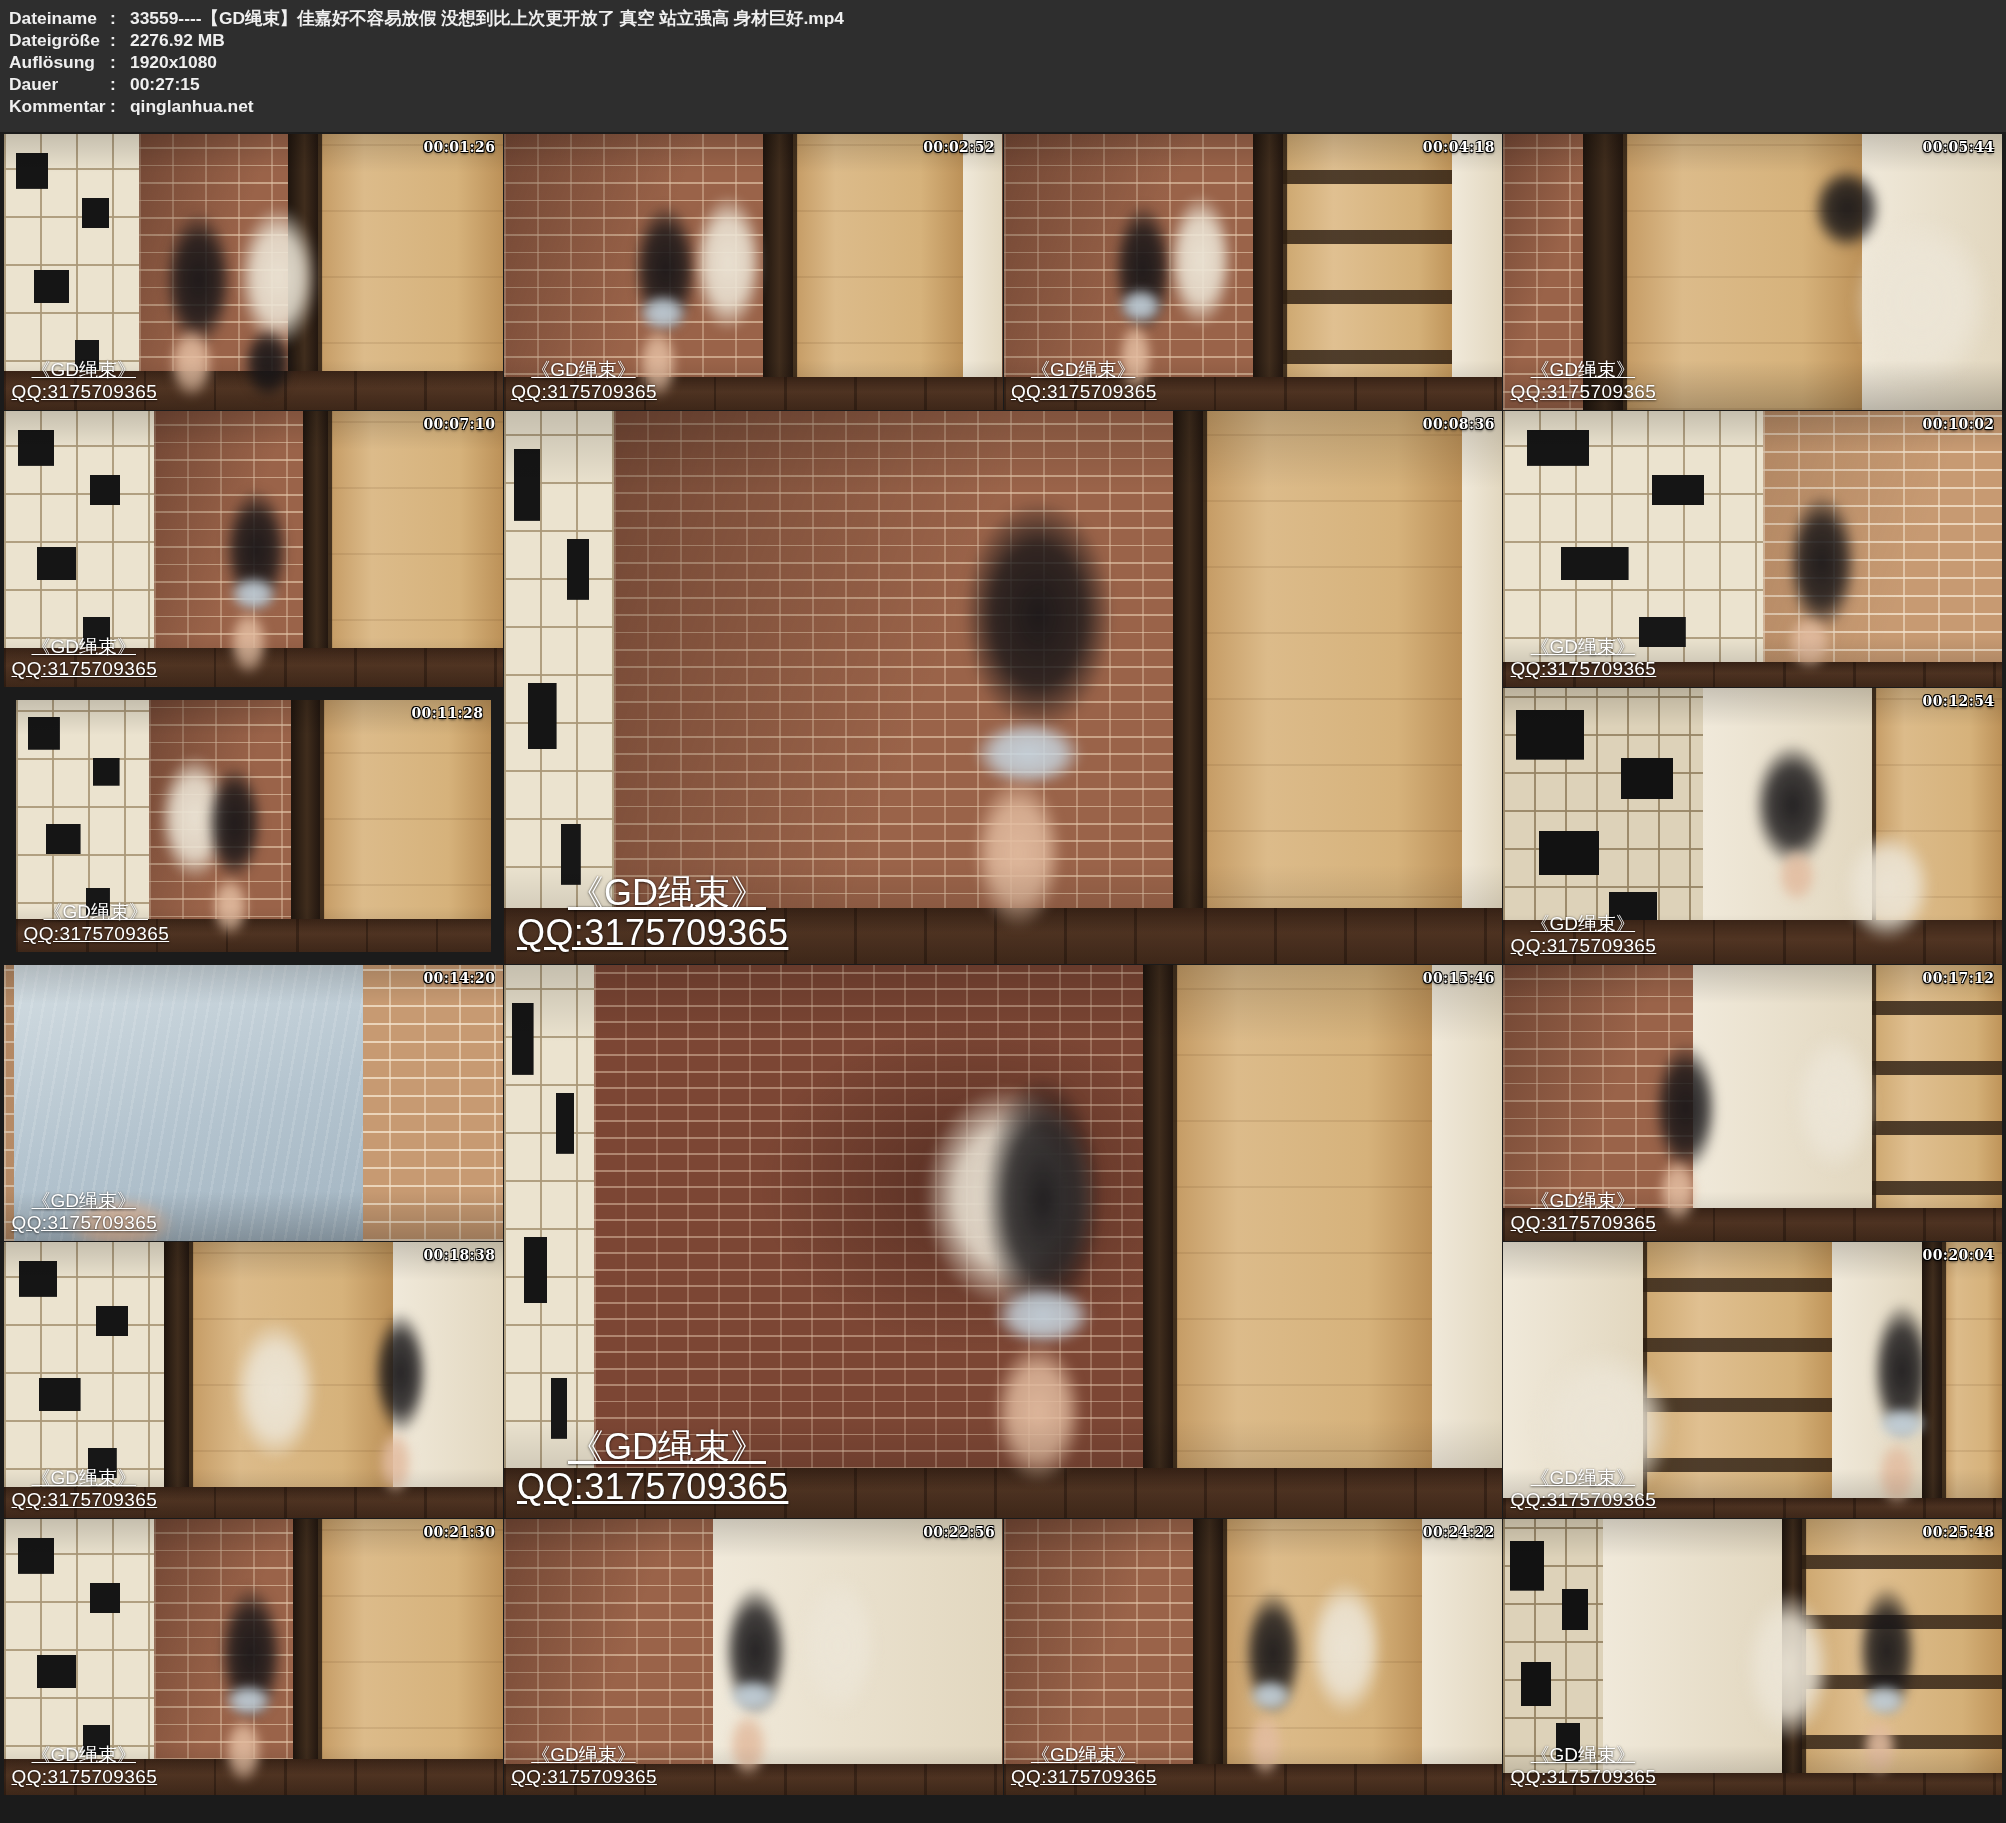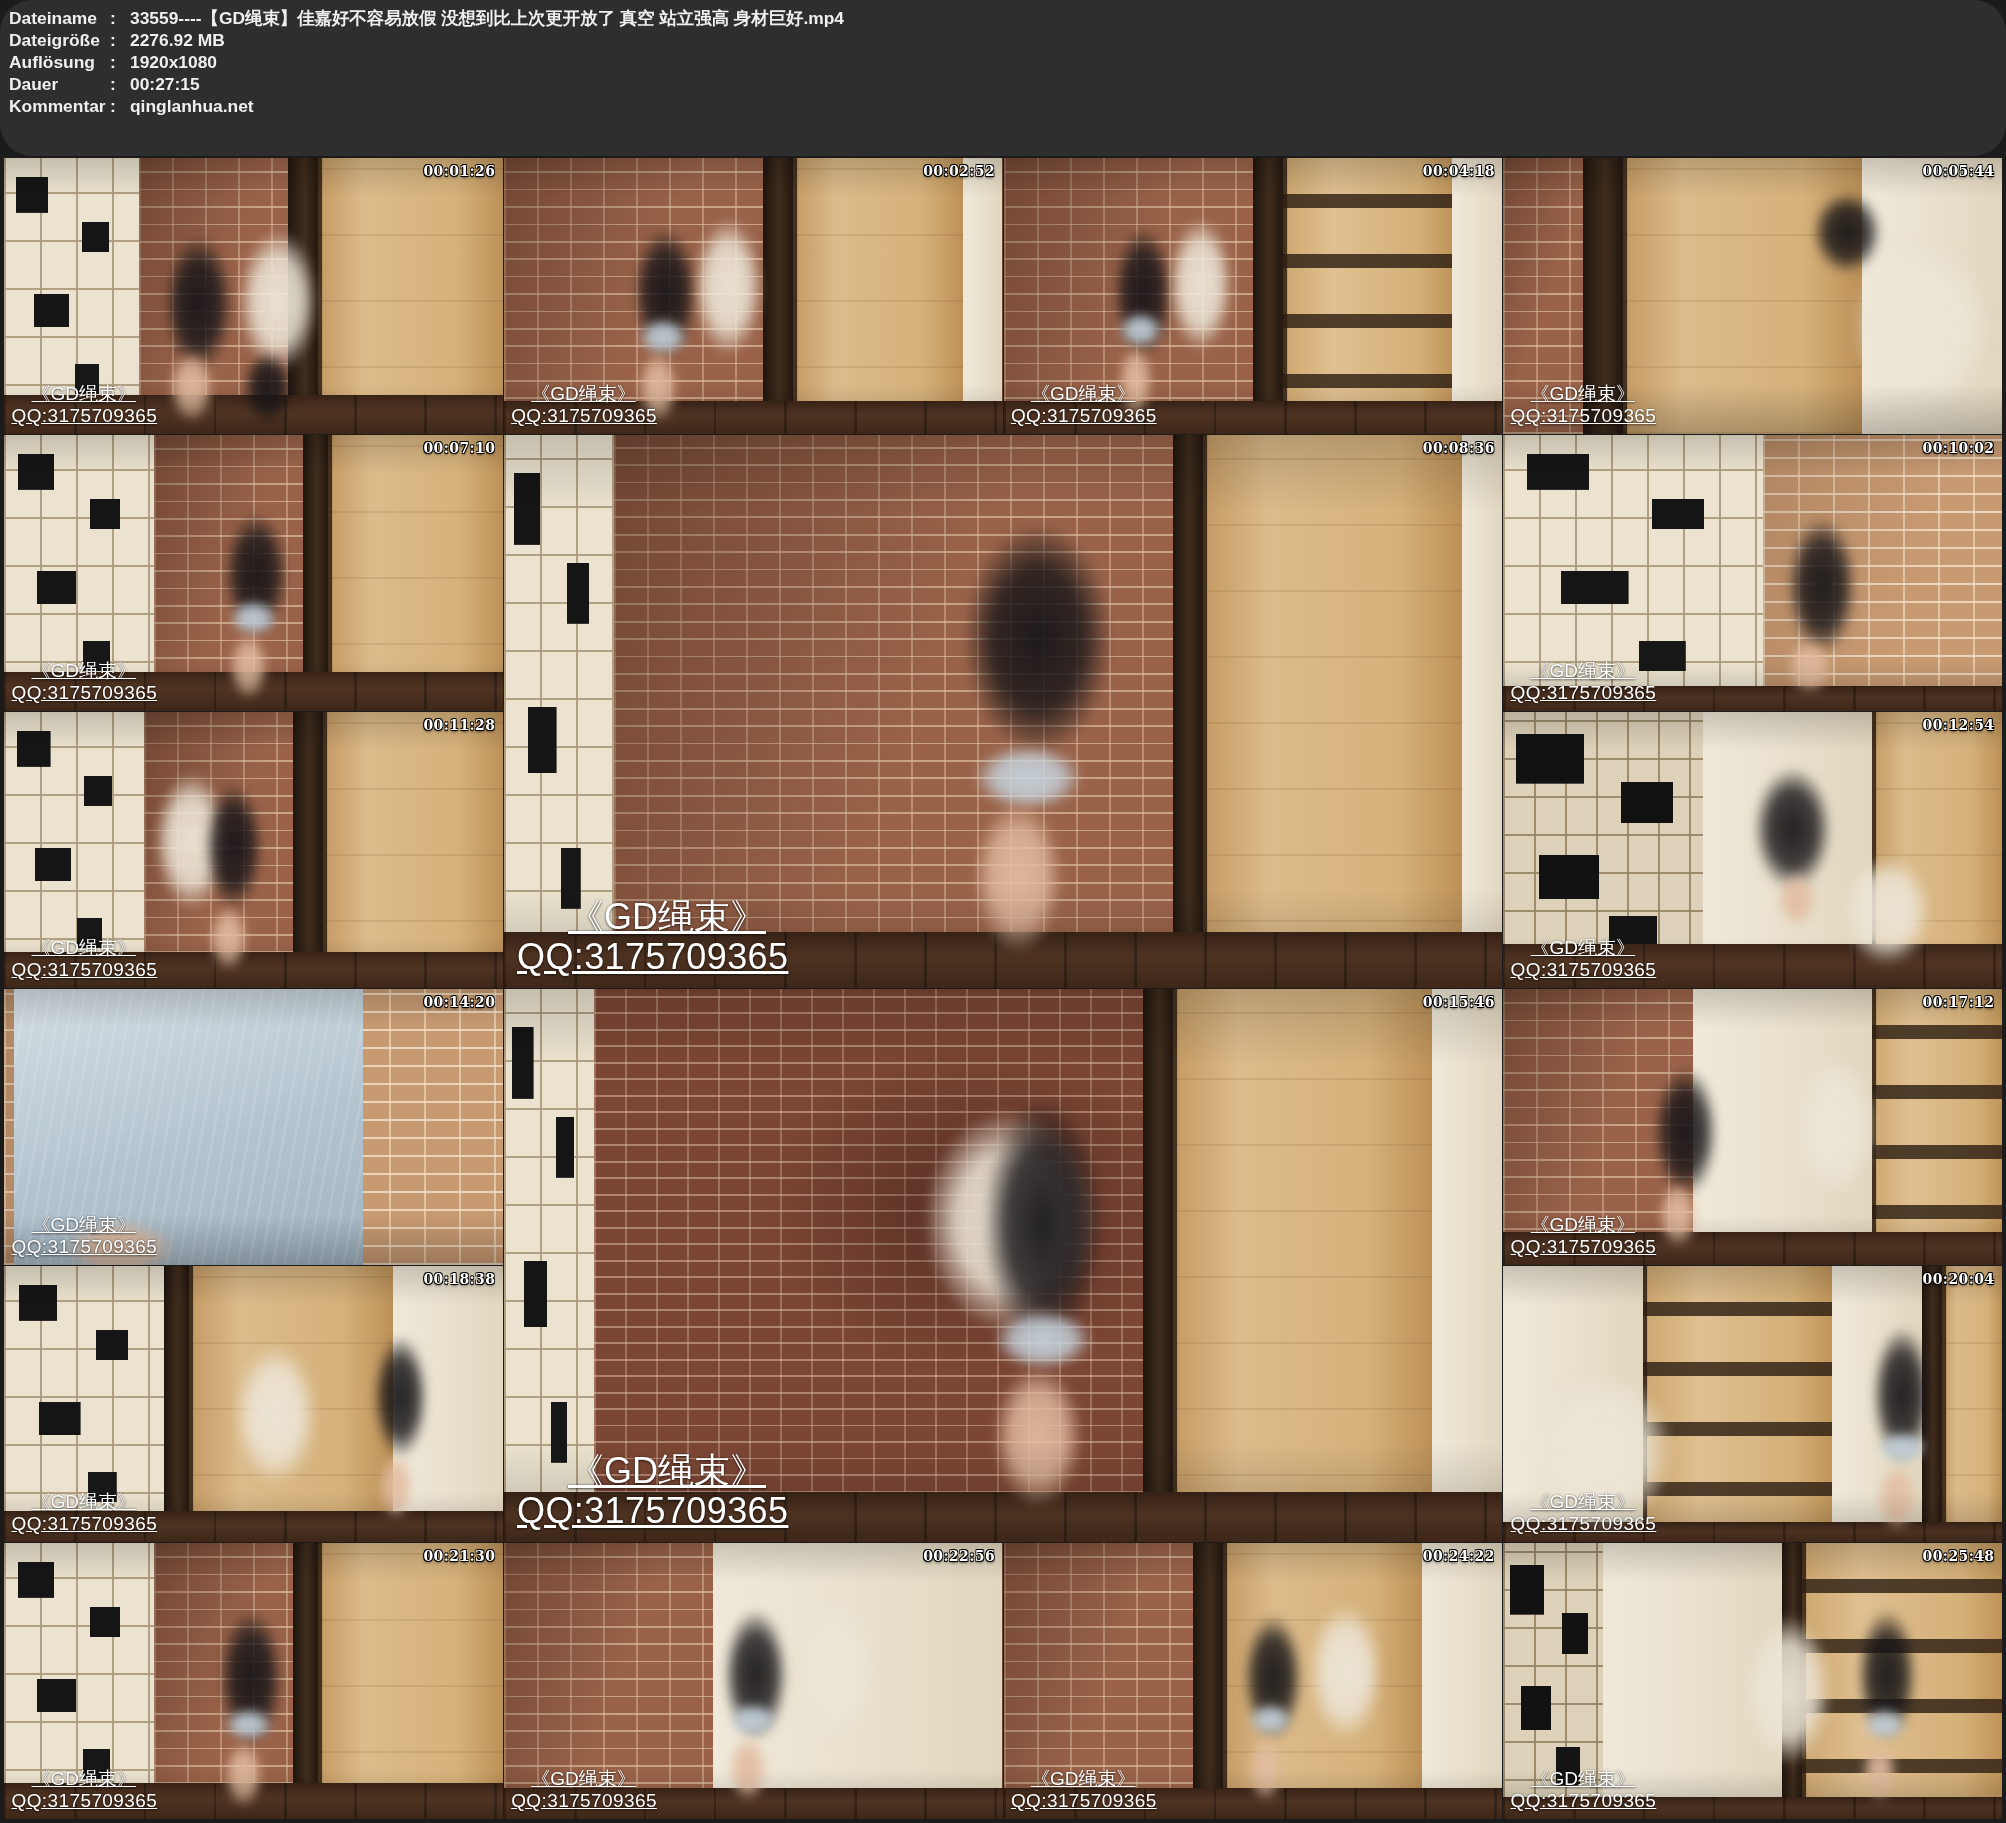--- a/index.html
+++ b/index.html
@@ -4,23 +4,22 @@
 <style>
   html,body{margin:0;padding:0;}
   body{
     width:2006px;height:1823px;overflow:hidden;
     background:#1b1b1b;
     font-family:"Liberation Sans",sans-serif;
   }
   
   .header{
     background:#2e2e2e;
-    height:156px;box-sizing:border-box;
+    height:132px;box-sizing:border-box;
     padding:6.6px 10px 0 9px;
-    border-radius:32px;
   }
   .meta-row{display:flex;line-height:22px;font-size:17.4px;font-weight:bold;color:#efefef;}
   .meta-label{width:101px;flex:none;}
   .meta-colon{width:20px;flex:none;}
   .meta-value{white-space:nowrap;}
   
   .grid{
     display:grid;
     grid-template-columns:repeat(4,1fr);
     grid-auto-rows:276px;
@@ -284,21 +283,21 @@
         <div class="blob bl-dark" style="left: 57%; top: 30%; width: 14%; height: 50%;"></div>
         <div class="blob bl-skin" style="left: 57%; top: 74%; width: 9%; height: 20%;"></div>
       </div>
     <div class="ts">00:10:02</div>
     <div class="wm">
       <span class="wm1">《GD绳束》</span>
       <span class="wm2">QQ:3175709365</span>
     </div>
   </figure>
 
-  <figure class="thumb" style="margin:0;">
+  <figure class="thumb" style="margin:12px;">
     <div class="scene">
         <div class="band b-tile" style="left: 0%; width: 28%;"></div>
         <div class="band b-brick" style="left: 28%; width: 30%;"></div>
         <div class="band b-frame" style="left: 58%; width: 6%;"></div>
         <div class="band b-door" style="left: 64%; width: 36%;"></div>
         <div class="band b-floor" style="height: 13%;"></div>
         <div class="blob bl-cream" style="left: 30%; top: 22%; width: 15%; height: 50%;"></div>
         <div class="blob bl-dark" style="left: 40%; top: 26%; width: 12%; height: 46%;"></div>
         <div class="blob bl-skin" style="left: 41%; top: 70%; width: 8%; height: 24%;"></div>
       </div>

